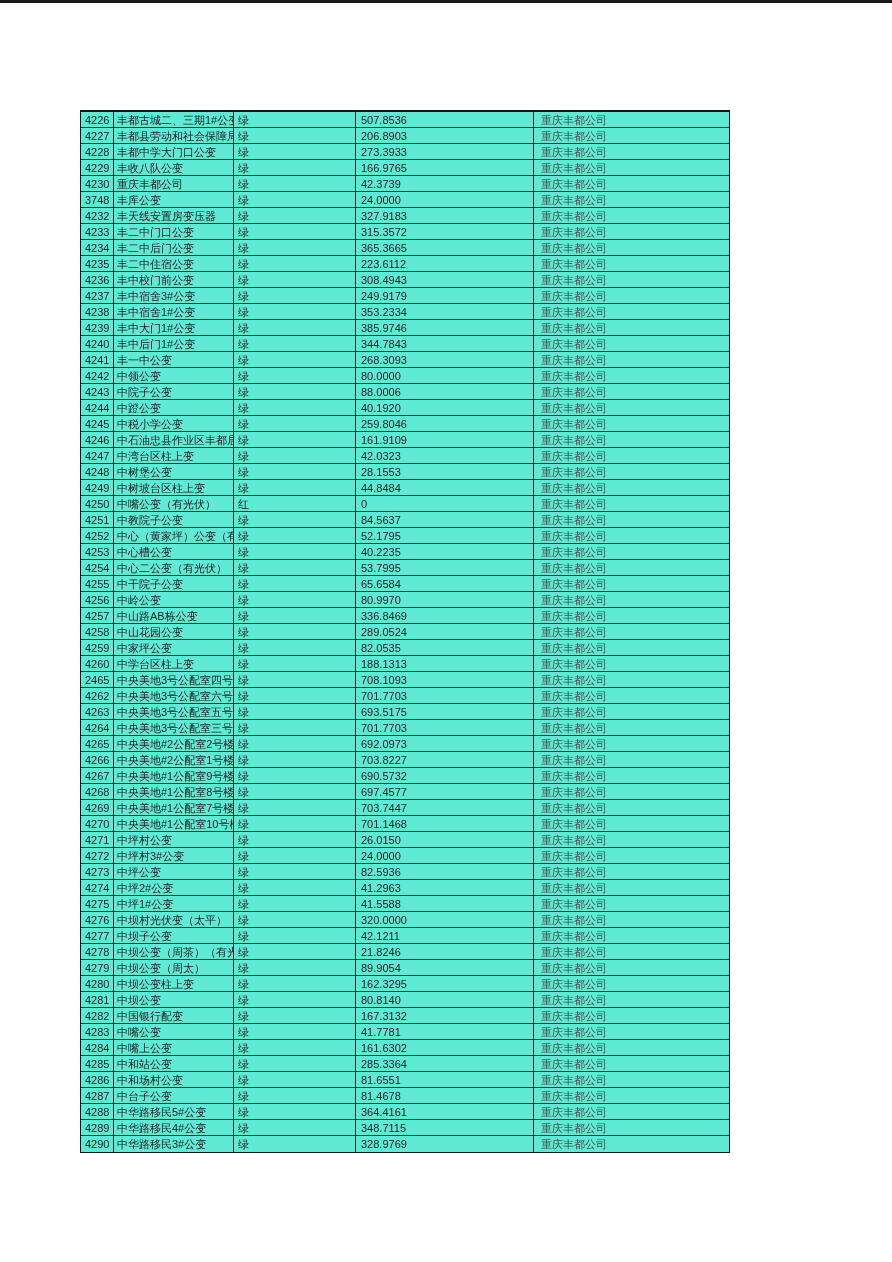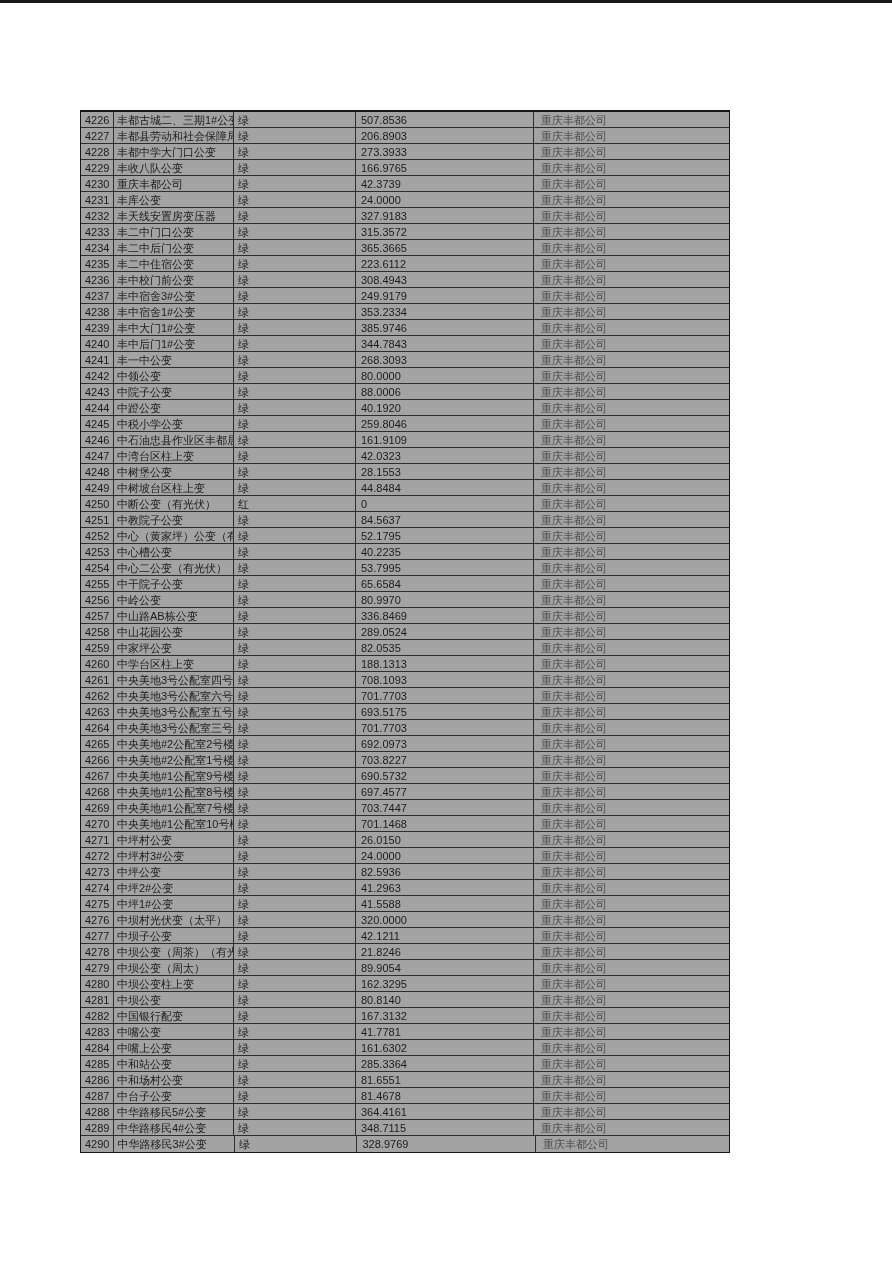--- a/index.html
+++ b/index.html
@@ -13,28 +13,28 @@
     position: absolute; left: 0; top: 0;
     width: 892px; height: 3px;
     background: #181818;
   }
   .sheet-table {
     position: absolute;
     left: 80px; top: 110px;
     width: 650px;
     border: 1px solid #161616;
     border-top-width: 2px;
-    background: #a3a3a3;
+    background: #5eead4;
   }
   .trow {
     display: flex;
     height: 16px;
     border-bottom: 1px solid #2e2e2e;
   }
-  .trow:last-child { border-bottom: none; justify-content: space-between; }
+  .trow:last-child { border-bottom: none; }
   .tcell {
     height: 100%;
     overflow: hidden;
     white-space: nowrap;
     font-size: 11px;
     line-height: 14px;
     color: #1c1c1c;
     border-right: 1px solid #2e2e2e;
     padding-top: 1px;
   }
@@ -81,21 +81,21 @@
         <div class="tcell c-company">重庆丰都公司</div>
       </div>
       <div class="trow">
         <div class="tcell c-id">4230</div>
         <div class="tcell c-name">重庆丰都公司</div>
         <div class="tcell c-status">绿</div>
         <div class="tcell c-value">42.3739</div>
         <div class="tcell c-company">重庆丰都公司</div>
       </div>
       <div class="trow">
-        <div class="tcell c-id">4231</div>
+        <div class="tcell c-id">3748</div>
         <div class="tcell c-name">丰库公变</div>
         <div class="tcell c-status">绿</div>
         <div class="tcell c-value">24.0000</div>
         <div class="tcell c-company">重庆丰都公司</div>
       </div>
       <div class="trow">
         <div class="tcell c-id">4232</div>
         <div class="tcell c-name">丰天线安置房变压器</div>
         <div class="tcell c-status">绿</div>
         <div class="tcell c-value">327.9183</div>
@@ -215,21 +215,21 @@
       </div>
       <div class="trow">
         <div class="tcell c-id">4249</div>
         <div class="tcell c-name">中树坡台区柱上变</div>
         <div class="tcell c-status">绿</div>
         <div class="tcell c-value">44.8484</div>
         <div class="tcell c-company">重庆丰都公司</div>
       </div>
       <div class="trow">
         <div class="tcell c-id">4250</div>
-        <div class="tcell c-name">中断公变（有光伏）</div>
+        <div class="tcell c-name">中嘴公变（有光伏）</div>
         <div class="tcell c-status">红</div>
         <div class="tcell c-value">0</div>
         <div class="tcell c-company">重庆丰都公司</div>
       </div>
       <div class="trow">
         <div class="tcell c-id">4251</div>
         <div class="tcell c-name">中教院子公变</div>
         <div class="tcell c-status">绿</div>
         <div class="tcell c-value">84.5637</div>
         <div class="tcell c-company">重庆丰都公司</div>
@@ -291,21 +291,21 @@
         <div class="tcell c-company">重庆丰都公司</div>
       </div>
       <div class="trow">
         <div class="tcell c-id">4260</div>
         <div class="tcell c-name">中学台区柱上变</div>
         <div class="tcell c-status">绿</div>
         <div class="tcell c-value">188.1313</div>
         <div class="tcell c-company">重庆丰都公司</div>
       </div>
       <div class="trow">
-        <div class="tcell c-id">4261</div>
+        <div class="tcell c-id">2465</div>
         <div class="tcell c-name">中央美地3号公配室四号楼公变</div>
         <div class="tcell c-status">绿</div>
         <div class="tcell c-value">708.1093</div>
         <div class="tcell c-company">重庆丰都公司</div>
       </div>
       <div class="trow">
         <div class="tcell c-id">4262</div>
         <div class="tcell c-name">中央美地3号公配室六号楼公变</div>
         <div class="tcell c-status">绿</div>
         <div class="tcell c-value">701.7703</div>

